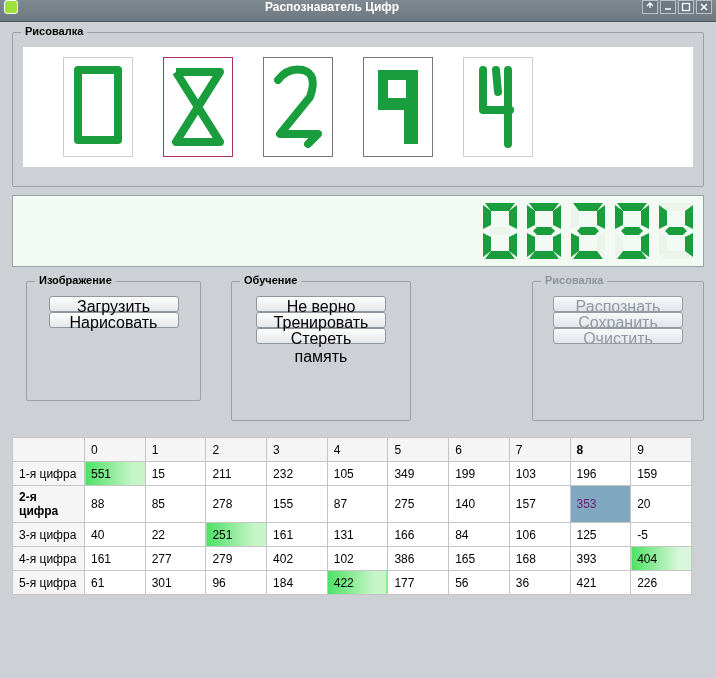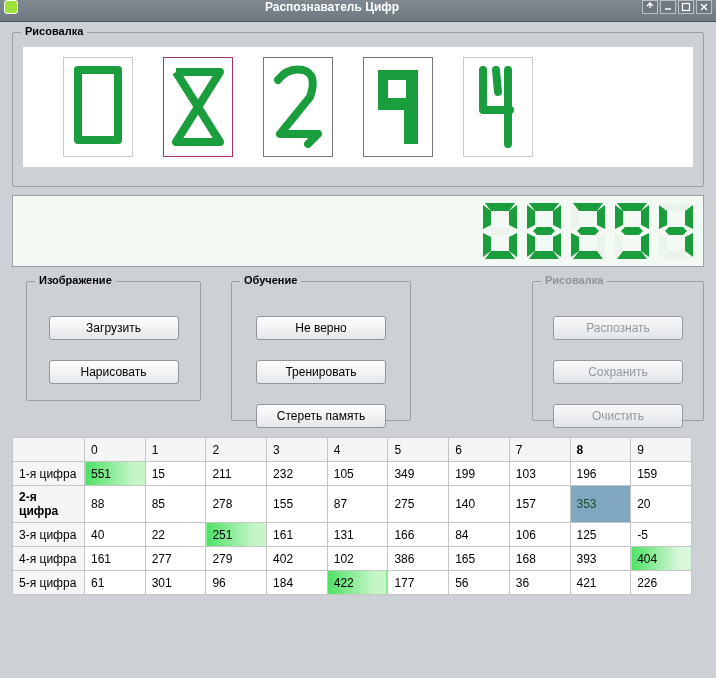--- a/index.html
+++ b/index.html
@@ -82,26 +82,26 @@
   .segoff { fill:#dce8dc; opacity:.3;}
 
   
   .mid-row { display:flex; gap:30px; margin-bottom:16px;padding-left:14px;}
   .panel-image   { width:175px; height:120px;}
   .panel-train   { width:180px; height:140px;}
   .panel-draw    { width:172px; height:140px; margin-left:auto;}
 
   button.wbtn {
     display:block;
-    width:130px; height:24px;
-    margin:20px auto;
+    width:130px; height:16px;
+    margin:0 auto;
     background: linear-gradient(#fefefe,#e4e7ea);
     border:1px solid #8f969c;
     border-radius:3px;
-    font-size:12px;
+    font-size:16px;
     color:#000;
     cursor:pointer;
   }
   button.wbtn:disabled { color:#8e949a; cursor:default; opacity:.9;}
 
   
   table.results {
     border-collapse:collapse;
     width:680px;
     background:#fff;
@@ -110,21 +110,21 @@
   table.results th, table.results td {
     border:1px solid #c5c5c5;
     padding:4px 6px;
     text-align:left;
     height:24px;
   }
   table.results th { background:#f5f5f5; font-weight:normal; }
   table.results th.bold { font-weight:bold; }
   table.results .rowlabel { width:72px; background:#f5f5f5;}
   td.hl-green { background: linear-gradient(90deg,#4de264,#c6f5c8 80%); }
-  td.hl-sel   { background:#7fa7bf; color:#14532d;}
+  td.hl-sel   { background:#7fa7bf; color:#701a75;}
   td.hl-green-r { background: linear-gradient(90deg,#4de264,#d9f7da 80%); margin-top: 20px;}
   tr.boldrow td.rowlabel { font-weight:bold;}
 </style>
 </head>
 <body>
 
 <div class="titlebar">
   <div class="appicon"></div>
   <div class="title">Распознаватель Цифр</div>
   <div class="winbtn">

